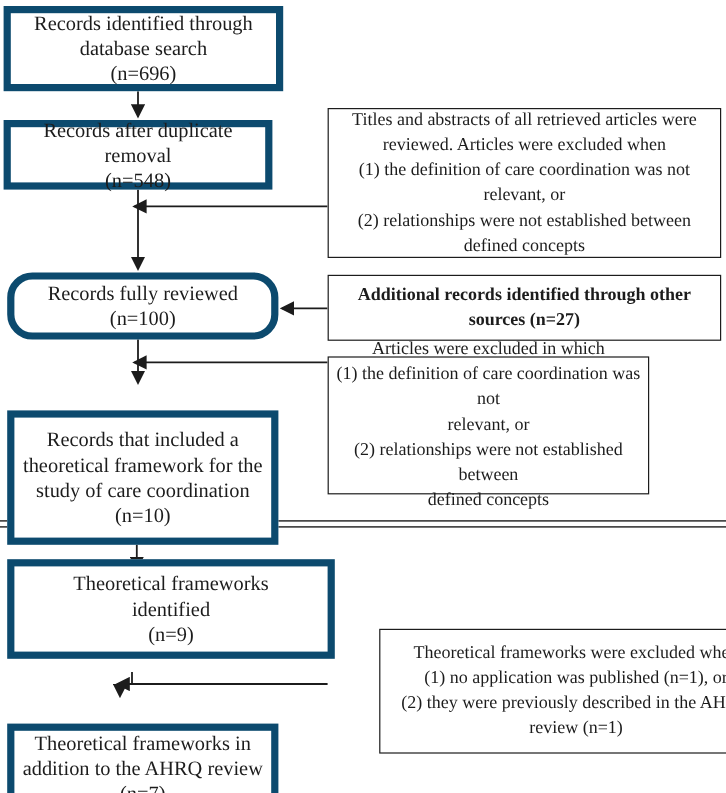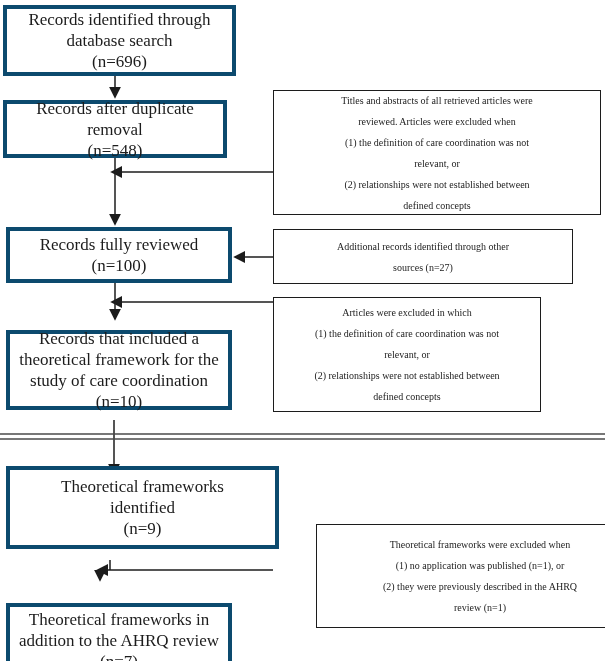--- a/index.html
+++ b/index.html
@@ -17,27 +17,27 @@
     display:flex;
     align-items:center;
     justify-content:center;
     text-align:center;
     white-space:pre-line;
     color:#1c1c1c;
     background:#ffffff;
     padding:2px 3px;
   }
   .node-left{
-    border:4px solid #0c4a6e;
+    border:6px solid #0c4a6e;
     font-size:17px;
     line-height:21px;
   }
   .node-right{
     border:1.5px solid #1c1c1c;
-    font-size:10px;
+    font-size:15px;
     line-height:21px;
   }
 </style>
 </head>
 <body>
 
 <div class="canvas">
 
   <svg class="connector-layer" width="605" height="661" viewBox="0 0 605 661" xmlns="http://www.w3.org/2000/svg">
     <defs>
@@ -70,44 +70,44 @@
     <line x1="100" y1="570" x2="100" y2="580" stroke="#1c1c1c" stroke-width="1.5" marker-end="url(#arr)"></line>
   </svg>
 
   <div class="node node-left" style="left:3px;   top:5px;   width:233px; height:71px;">Records identified through
 database search
 (n=696)</div>
 
   <div class="node node-left" style="left:3px;   top:100px; width:224px; height:58px;">Records after duplicate removal
 (n=548)</div>
 
-  <div class="node node-left" style="left:6px;   top:227px; width:226px; height:56px;">Records fully reviewed
+  <div class="node node-left" style="left:6px;   top:227px; width:226px; height:56px;border-radius:21px;">Records fully reviewed
 (n=100)</div>
 
-  <div class="node node-left" style="left:6px;   top:330px; width:226px; height:80px;">Records that included a
+  <div class="node node-left" style="left:6px;   top:342px; width:226px; height:112px;">Records that included a
 theoretical framework for the
 study of care coordination
 (n=10)</div>
 
   <div class="node node-left" style="left:6px;   top:466px; width:273px; height:83px;">Theoretical frameworks
 identified
 (n=9)</div>
 
   <div class="node node-left" style="left:6px;   top:583px; width:226px; height:74px;margin-top:20px;">Theoretical frameworks in
 addition to the AHRQ review
 (n=7)</div>
 
   <div class="node node-right" style="left:273px; top:90px;  width:328px; height:125px;">Titles and abstracts of all retrieved articles were
 reviewed. Articles were excluded when
 (1) the definition of care coordination was not
 relevant, or
 (2) relationships were not established between
 defined concepts</div>
 
-  <div class="node node-right" style="left:273px; top:229px; width:300px; height:55px;">Additional records identified through other
+  <div class="node node-right" style="left:273px; top:229px; width:328px; height:55px;font-weight:bold;">Additional records identified through other
 sources (n=27)</div>
 
   <div class="node node-right" style="left:273px; top:297px; width:268px; height:115px;">Articles were excluded in which
 (1) the definition of care coordination was not
 relevant, or
 (2) relationships were not established between
 defined concepts</div>
 
   <div class="node node-right" style="left:273px; top:524px; width:328px; height:104px;margin-left:43px;">Theoretical frameworks were excluded when
 (1) no application was published (n=1), or

